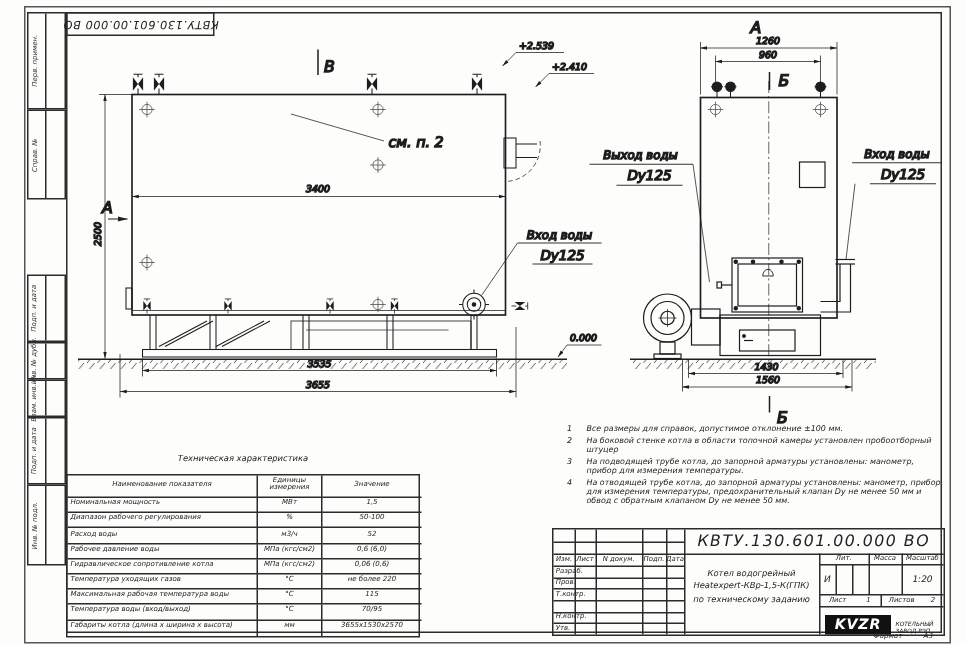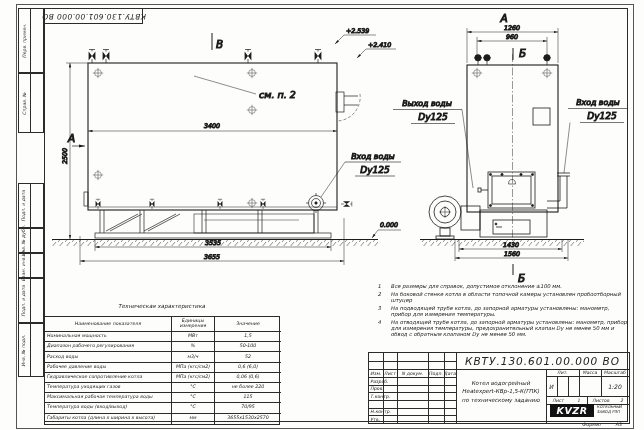--- a/index.html
+++ b/index.html
@@ -430,21 +430,21 @@
 
     <div class="abs" style="left:177px;top:43px;width:41px;height:8px;display:flex;align-items:center;justify-content:space-around;">
       <span>Лист</span>
       <span>1</span>
     </div>
     <div class="abs" style="left:218px;top:43px;width:42px;height:8px;display:flex;align-items:center;justify-content:space-around;">
       <span>Листов</span>
       <span>2</span>
     </div>
 
-    <div class="abs" style="left:177px;top:51px;width:83px;height:19px;display:flex;align-items:flex-start;gap:3px;padding-left:4px;">
+    <div class="abs" style="left:177px;top:51px;width:83px;height:19px;display:flex;align-items:flex-end;gap:3px;padding-left:4px;">
       <div class="logo-box" style="width:44px;height:13px;">KVZR</div>
       <div style="font-size:3.9px;line-height:1.3;">
         <div>КОТЕЛЬНЫЙ</div>
         <div>ЗАВОД РЭП</div>
       </div>
     </div>
   </div>
 
   <div class="fmt">
     <span>Формат</span>

